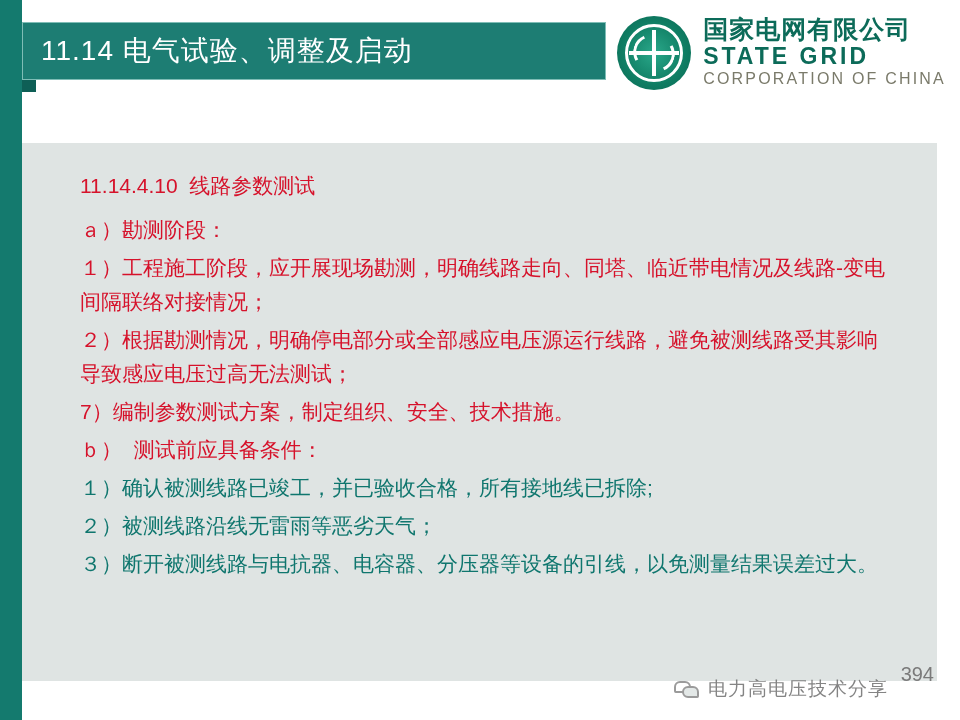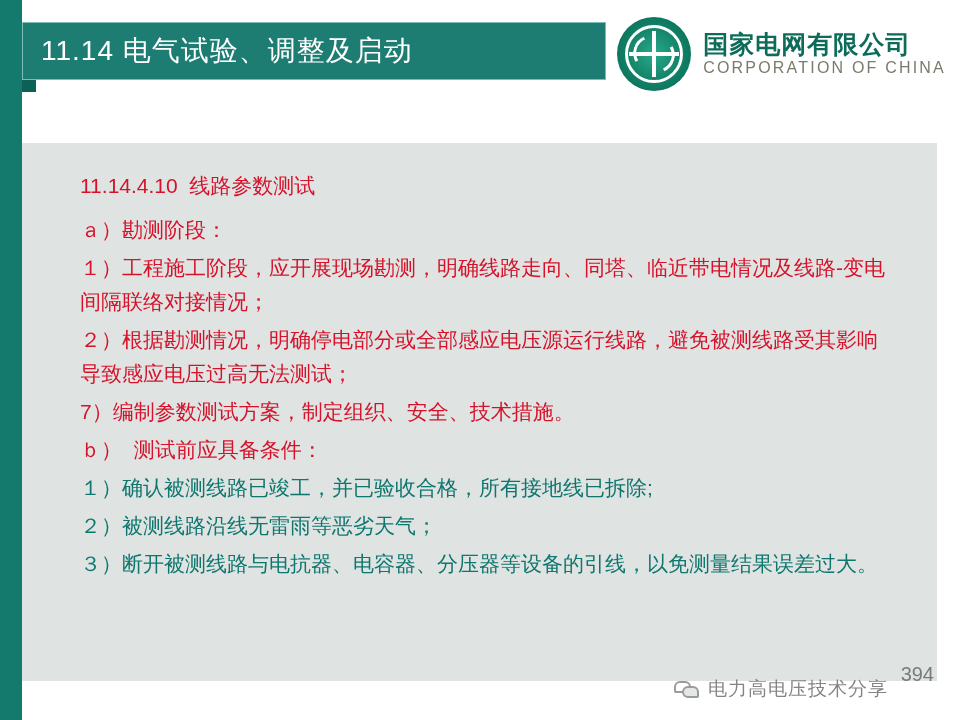--- a/index.html
+++ b/index.html
@@ -54,21 +54,21 @@
     background: #0e5f56;
   }
 
   
   .logo-area {
     position: absolute;
     right: 14px;
     top: 16px;
     height: 76px;
     display: flex;
-    align-items: center;
+    align-items: flex-start;
     gap: 12px;
   }
   .logo-mark {
     width: 74px;
     height: 74px;
     border-radius: 50%;
     background: radial-gradient(circle at 50% 50%, #2aa88a 0%, #0f7d63 60%, #0b6652 100%);
     position: relative;
     overflow: hidden;
     flex: none;
@@ -224,20 +224,21 @@
 
 <div class="logo-area">
   <div class="logo-mark">
     <div class="ring"></div>
     <div class="arc"></div>
     <div class="bar-h"></div>
     <div class="bar-v"></div>
   </div>
   <div class="logo-text">
     <span class="logo-cn">国家电网有限公司</span>
+    <span class="logo-en1">STATE  GRID</span>
     <span class="logo-en2">CORPORATION OF CHINA</span>
   </div>
 </div>
 
 <div class="content-panel">
   <div class="content-inner">
     <p class="para heading">11.14.4.10  线路参数测试</p>
     <p class="para">ａ）勘测阶段：</p>
     <p class="para">１）工程施工阶段，应开展现场勘测，明确线路走向、同塔、临近带电情况及线路-变电间隔联络对接情况；</p>
     <p class="para">２）根据勘测情况，明确停电部分或全部感应电压源运行线路，避免被测线路受其影响导致感应电压过高无法测试；</p>

